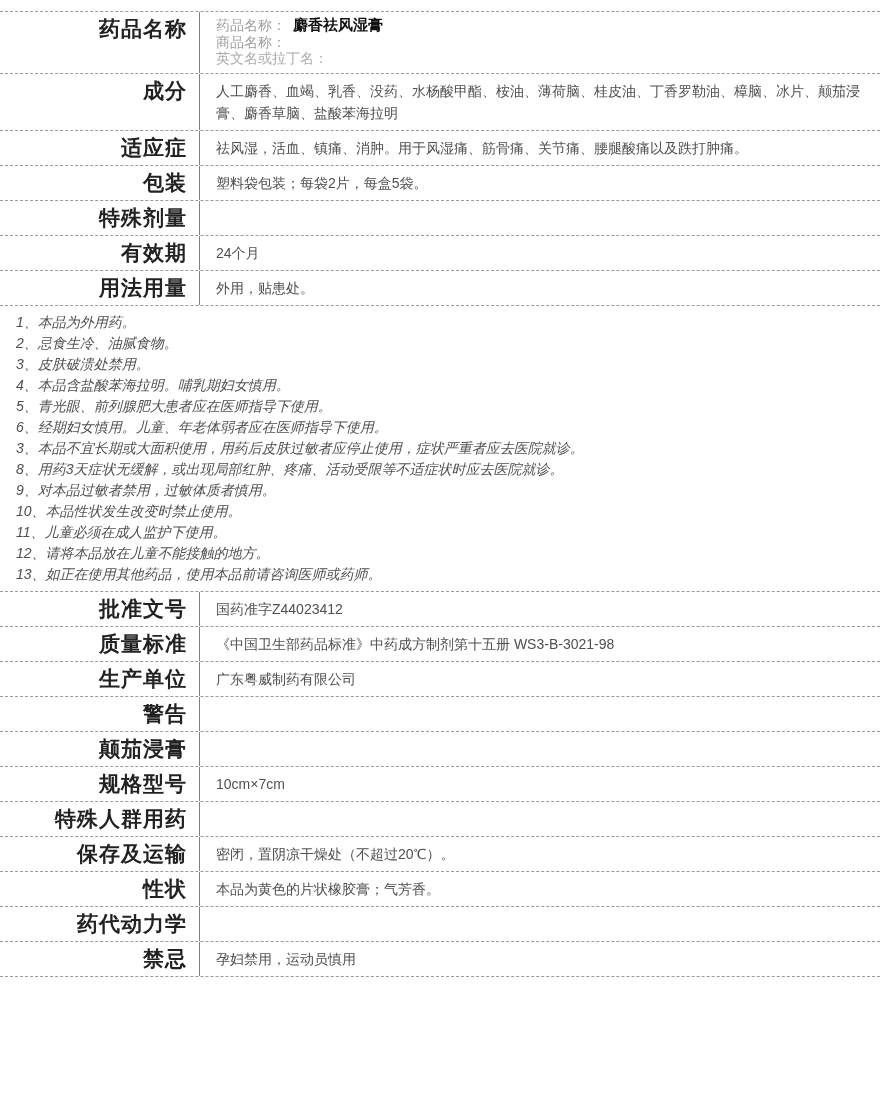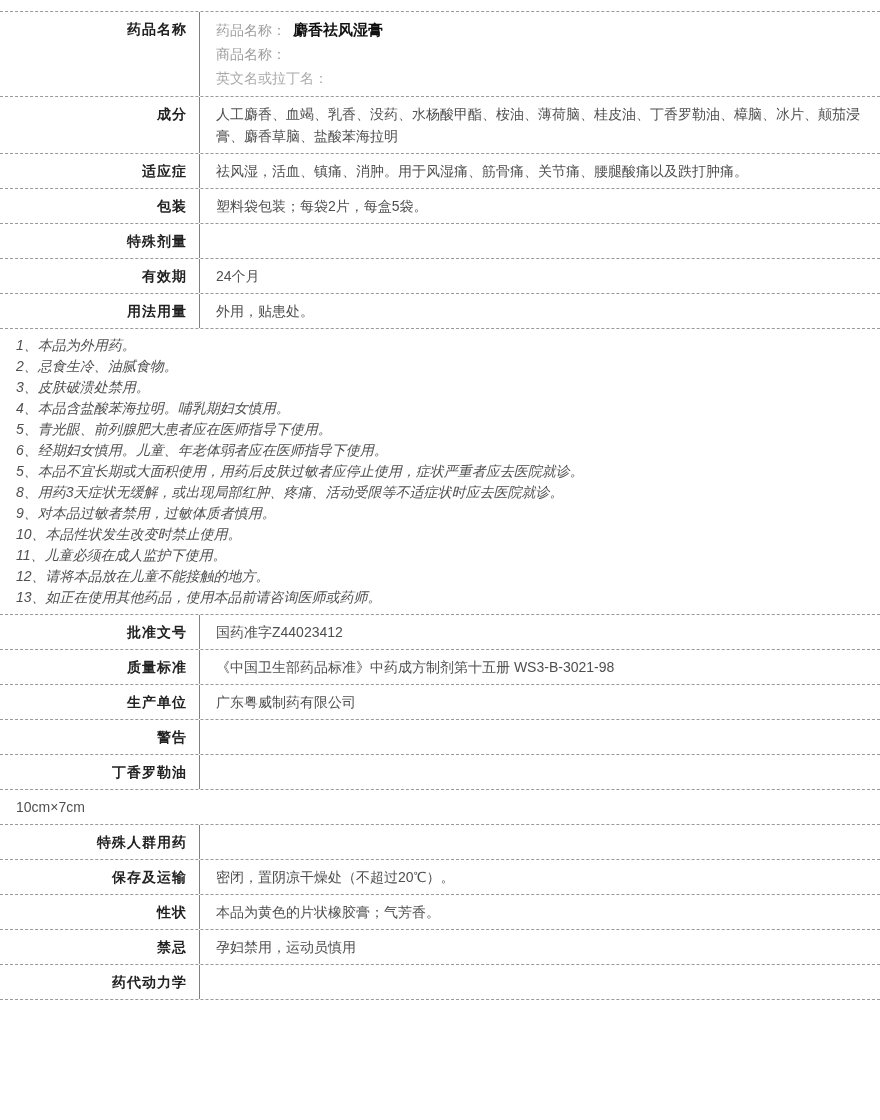--- a/index.html
+++ b/index.html
@@ -22,37 +22,37 @@
     display: flex;
     align-items: stretch;
     border-bottom: 1px dashed #9a9a9a;
   }
   .cell-label {
     flex: 0 0 200px;
     width: 200px;
     box-sizing: border-box;
     text-align: right;
     padding: 6px 12px 6px 0;
-    font-size: 14px;
+    font-size: 21px;
     font-weight: 700;
     color: #222222;
     line-height: 22px;
     border-right: 1px solid #808080;
     letter-spacing: 1px;
   }
   .cell-value {
     flex: 1 1 auto;
     box-sizing: border-box;
     padding: 6px 14px 6px 16px;
     font-size: 14px;
     color: #4f4f4f;
     line-height: 22px;
     min-height: 22px;
   }
-  .name-line { line-height: 24px; }
+  .name-line { line-height: 16px; font-family: Liberation Mono, monospace; }
   .muted  { color: #9d9d9d; }
   .muted2 { color: #ababab; }
   .drug-name {
     color: #111111;
     font-weight: 700;
     font-size: 15px;
     margin-left: 7px;
   }
   .precaution-item { line-height: 21px; font-style: italic; }
 </style>
@@ -104,21 +104,21 @@
   </div>
 
   <div class="row">
     <div class="cell-value">
       <div class="precaution-item">1、本品为外用药。</div>
       <div class="precaution-item">2、忌食生冷、油腻食物。</div>
       <div class="precaution-item">3、皮肤破溃处禁用。</div>
       <div class="precaution-item">4、本品含盐酸苯海拉明。哺乳期妇女慎用。</div>
       <div class="precaution-item">5、青光眼、前列腺肥大患者应在医师指导下使用。</div>
       <div class="precaution-item">6、经期妇女慎用。儿童、年老体弱者应在医师指导下使用。</div>
-      <div class="precaution-item">5、本品不宜长期或大面积使用，用药后皮肤过敏者应停止使用，症状严重者应去医院就诊。</div>
+      <div class="precaution-item">3、本品不宜长期或大面积使用，用药后皮肤过敏者应停止使用，症状严重者应去医院就诊。</div>
       <div class="precaution-item">8、用药3天症状无缓解，或出现局部红肿、疼痛、活动受限等不适症状时应去医院就诊。</div>
       <div class="precaution-item">9、对本品过敏者禁用，过敏体质者慎用。</div>
       <div class="precaution-item">10、本品性状发生改变时禁止使用。</div>
       <div class="precaution-item">11、儿童必须在成人监护下使用。</div>
       <div class="precaution-item">12、请将本品放在儿童不能接触的地方。</div>
       <div class="precaution-item">13、如正在使用其他药品，使用本品前请咨询医师或药师。</div>
     </div>
   </div>
 
   <div class="row">
@@ -135,46 +135,47 @@
     <div class="cell-label">生产单位</div>
     <div class="cell-value">广东粤威制药有限公司</div>
   </div>
 
   <div class="row">
     <div class="cell-label">警告</div>
     <div class="cell-value"></div>
   </div>
 
   <div class="row">
-    <div class="cell-label">丁香罗勒油</div>
+    <div class="cell-label">颠茄浸膏</div>
     <div class="cell-value"></div>
   </div>
 
   <div class="row">
+    <div class="cell-label">规格型号</div>
     <div class="cell-value">10cm×7cm</div>
   </div>
 
   <div class="row">
     <div class="cell-label">特殊人群用药</div>
     <div class="cell-value"></div>
   </div>
 
   <div class="row">
     <div class="cell-label">保存及运输</div>
     <div class="cell-value">密闭，置阴凉干燥处（不超过20℃）。</div>
   </div>
 
   <div class="row">
     <div class="cell-label">性状</div>
     <div class="cell-value">本品为黄色的片状橡胶膏；气芳香。</div>
   </div>
 
   <div class="row">
-    <div class="cell-label">禁忌</div>
-    <div class="cell-value">孕妇禁用，运动员慎用</div>
+    <div class="cell-label">药代动力学</div>
+    <div class="cell-value"></div>
   </div>
 
   <div class="row">
-    <div class="cell-label">药代动力学</div>
-    <div class="cell-value"></div>
+    <div class="cell-label">禁忌</div>
+    <div class="cell-value">孕妇禁用，运动员慎用</div>
   </div>
 
 </div>
 
 </body></html>

